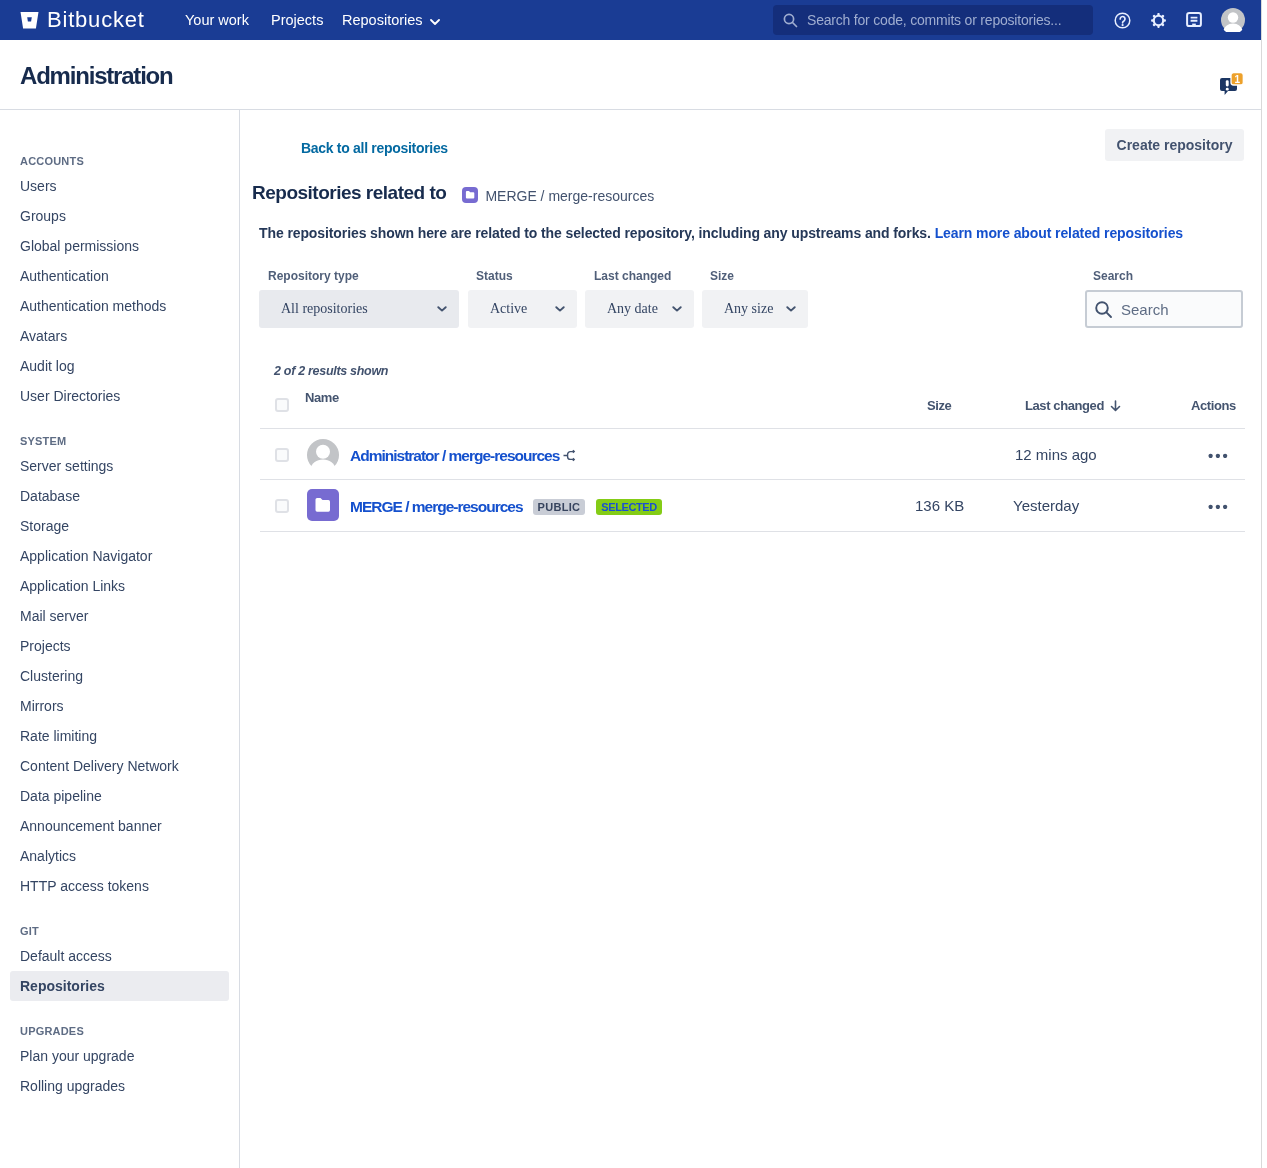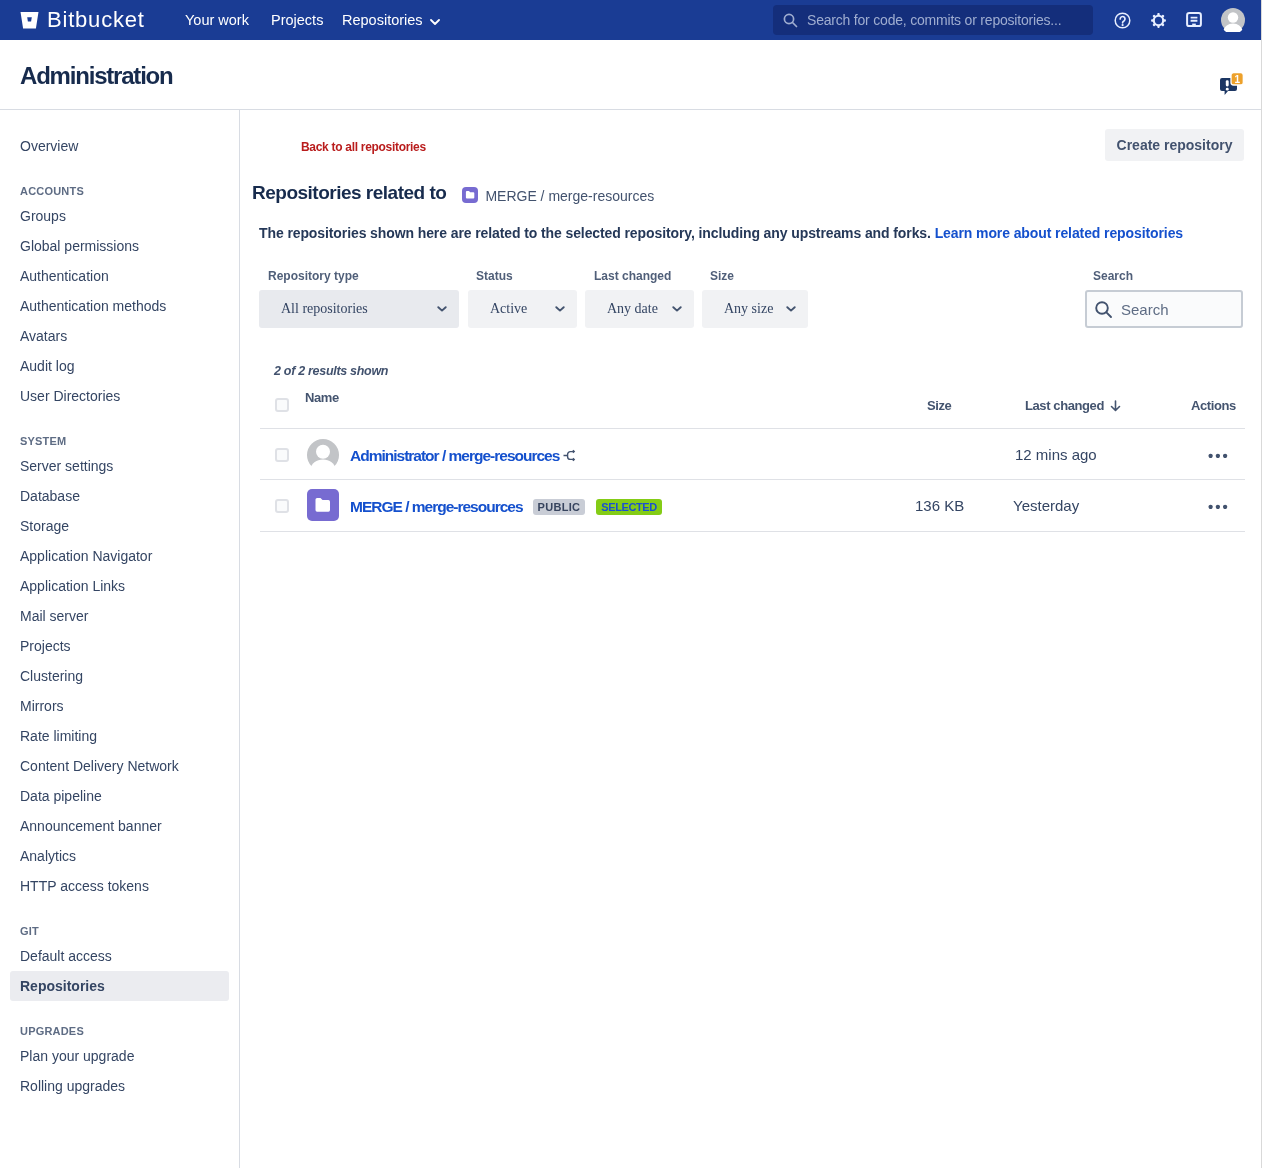--- a/index.html
+++ b/index.html
@@ -22,21 +22,21 @@
 .pagehead h1 { position:absolute; left:20px; top:36px; transform:translateY(-50%); font-size:24px; font-weight:700; color:#172B4D; letter-spacing:-1.2px; }
 .pagehead .notif { position:absolute; left:1217px; top:32px; }
 
 .layout { display:flex; width:1261px; }
 .sidebar { width:240px; border-right:1px solid #d8dce3; min-height:1058px; padding-top:21px; }
 .side-item { height:30px; line-height:30px; padding-left:20px; font-size:14px; color:#344563; white-space:nowrap; }
 .side-head { margin-top:20px; height:20px; line-height:20px; padding-left:20px; font-size:11px; font-weight:700; color:#5E6C84; letter-spacing:0.2px; }
 .side-item.sel { background:#EBECF0; border-radius:3px; margin:0 10px; padding-left:10px; font-weight:700; }
 
 .content { position:relative; width:1021px; }
-.backlink { position:absolute; left:21px; top:30px; font-size:12px; font-weight:700; color:#b91c1c; letter-spacing:-0.3px;padding-left:40px; }
+.backlink { position:absolute; left:21px; top:30px; font-size:14px; font-weight:700; color:#0369a1; letter-spacing:-0.3px;padding-left:40px; }
 .create-btn { position:absolute; left:865px; top:19px; width:139px; height:32px; background:#f1f2f4; border-radius:3px; font-size:14px; font-weight:600; color:#42526E; text-align:center; line-height:32px; }
 .rel-head { position:absolute; left:12px; top:72px; display:flex; align-items:flex-end; }
 .rel-head b { font-size:19px; font-weight:700; color:#172B4D; letter-spacing:-0.5px; }
 .rel-head .repo16 { margin-left:16px; position:relative; top:2.5px; }
 .rel-head span.repopath { font-size:14px; color:#42526E; margin-left:7px; }
 .desc { position:absolute; left:19px; top:115px; font-size:14px; font-weight:600; color:#253858; letter-spacing:-0.1px; }
 .desc a { color:#1450cd; text-decoration:none; }
 
 .flabel { position:absolute; font-size:12px; font-weight:700; color:#505F79; top:159px; }
 .dd { position:absolute; top:180px; height:38px; border-radius:3px; background:#f1f2f4; font-size:14px; color:#344563; display:flex; align-items:center; }
@@ -130,22 +130,22 @@
       <path d="M3 8 a2 2 0 012-2 h13 a2 2 0 012 2 v9 a2 2 0 01-2 2 h-7 l-3.4 4 v-4 h-2.6 a2 2 0 01-2-2 z" fill="#1c3663"></path>
       <rect x="8.8" y="8.2" width="2.9" height="6.2" rx="1.3" fill="#fff"></rect>
       <rect x="8.8" y="15.7" width="2.9" height="2.9" rx="1.3" fill="#fff"></rect>
       <rect x="14" y="0.7" width="12.3" height="12.3" rx="2.5" fill="#eda12b" stroke="#fff" stroke-width="1.3"></rect>
       <text x="20.2" y="10.7" font-size="10" font-weight="700" fill="#fff" text-anchor="middle" font-family="Liberation Sans">1</text>
     </svg>
   </div>
 </div>
 <div class="layout">
   <div class="sidebar">
-    <div class="side-item">Overview</div>
     <div class="side-head">ACCOUNTS</div>
+    <div class="side-item">Users</div>
     <div class="side-item">Groups</div>
     <div class="side-item">Global permissions</div>
     <div class="side-item">Authentication</div>
     <div class="side-item">Authentication methods</div>
     <div class="side-item">Avatars</div>
     <div class="side-item">Audit log</div>
     <div class="side-item">User Directories</div>
     <div class="side-head">SYSTEM</div>
     <div class="side-item">Server settings</div>
     <div class="side-item">Database</div>

